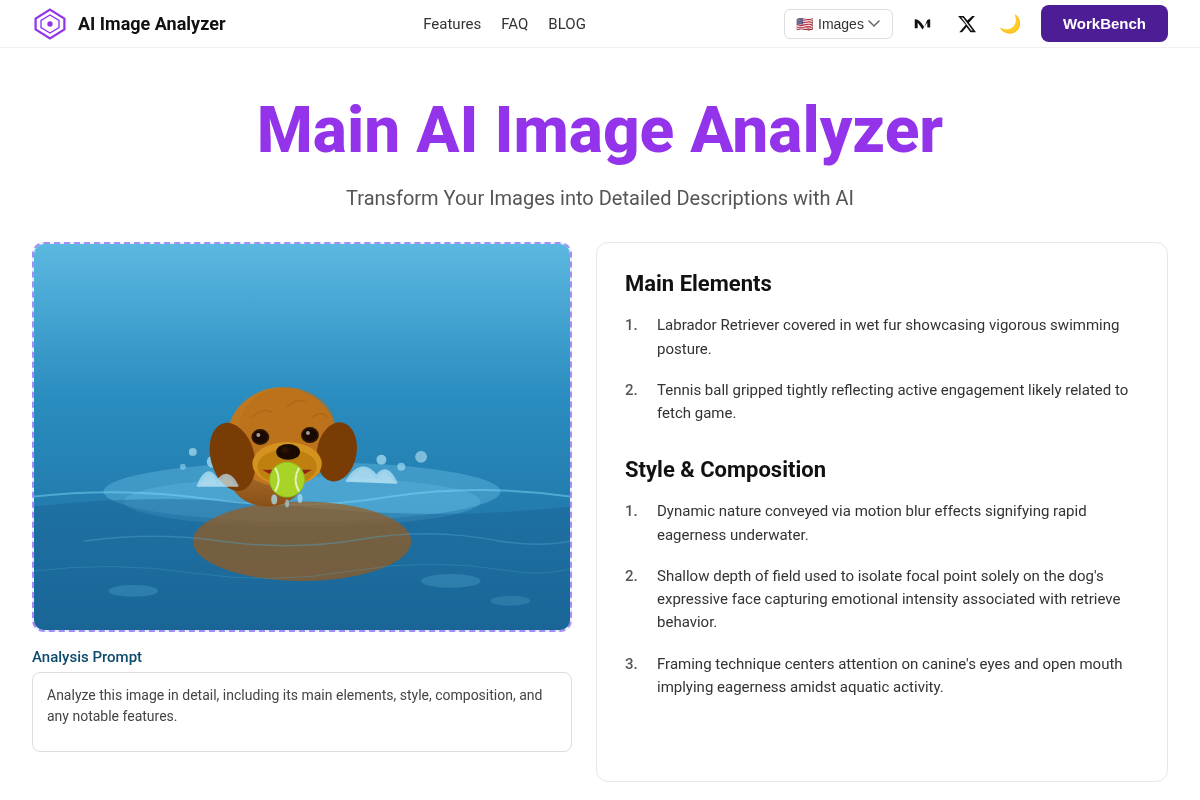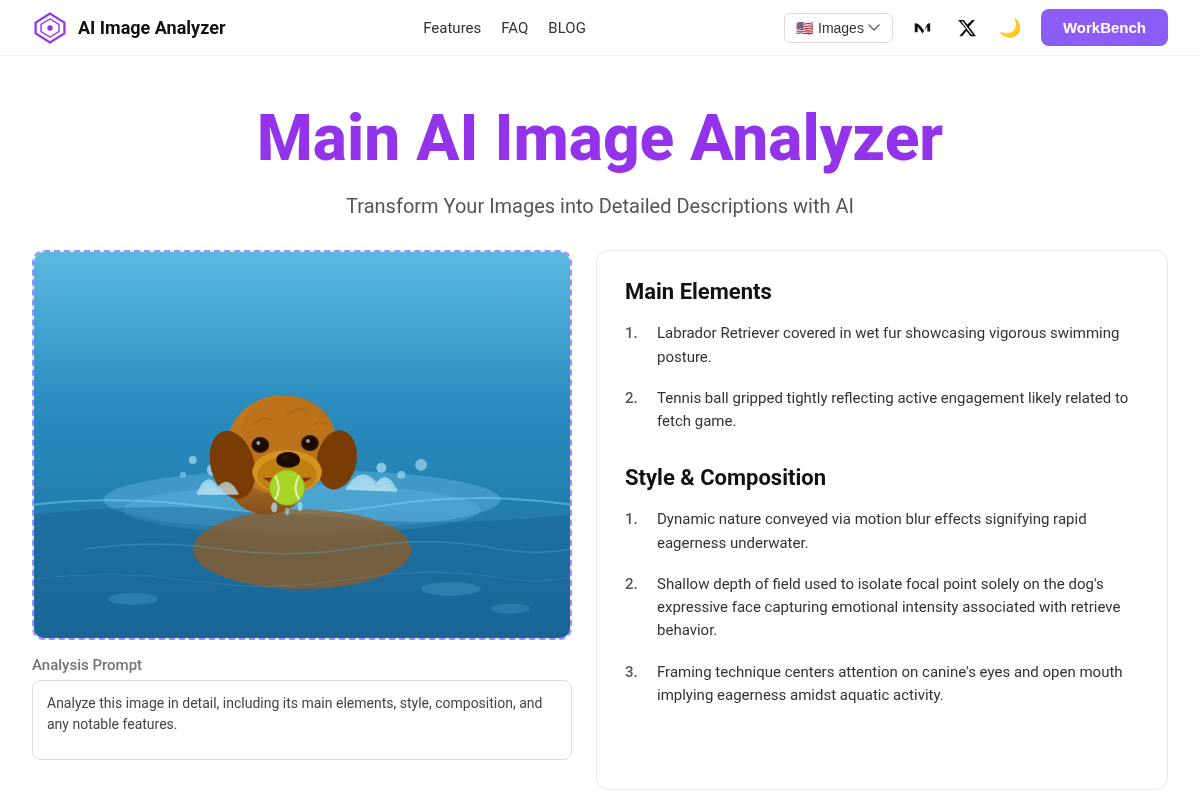--- a/index.html
+++ b/index.html
@@ -11,21 +11,21 @@
       min-height: 800px;
       overflow-x: hidden;
     }
 
     
     nav {
       display: flex;
       align-items: center;
       justify-content: space-between;
       padding: 0 32px;
-      height: 56px;
+      height: 48px;
       border-bottom: 1px solid #f0f0f0;
       position: sticky;
       top: 0;
       background: #fff;
       z-index: 100;
     }
     .nav-logo {
       display: flex;
       align-items: center;
       gap: 10px;
@@ -80,21 +80,21 @@
       width: 28px;
       height: 28px;
       display: flex;
       align-items: center;
       justify-content: center;
       cursor: pointer;
       font-size: 18px;
       color: #333;
     }
     .workbench-btn {
-      background: #8b5cf6;
+      background: #4c1d95;
       color: #fff;
       border: none;
       border-radius: 8px;
       padding: 10px 22px;
       font-size: 15px;
       font-weight: 600;
       cursor: pointer;
     }
 
     
@@ -139,21 +139,21 @@
       position: relative;
     }
     
     .dog-svg-container {
       width: 100%;
       height: 100%;
     }
 
     .prompt-label {
       font-size: 15px;
-      color: #737373;
+      color: #0c4a6e;
       font-weight: 500;
       margin-bottom: 6px;
     }
     .prompt-textarea {
       width: 100%;
       height: 80px;
       border: 1px solid #ddd;
       border-radius: 8px;
       padding: 12px 14px;
       font-size: 14px;

